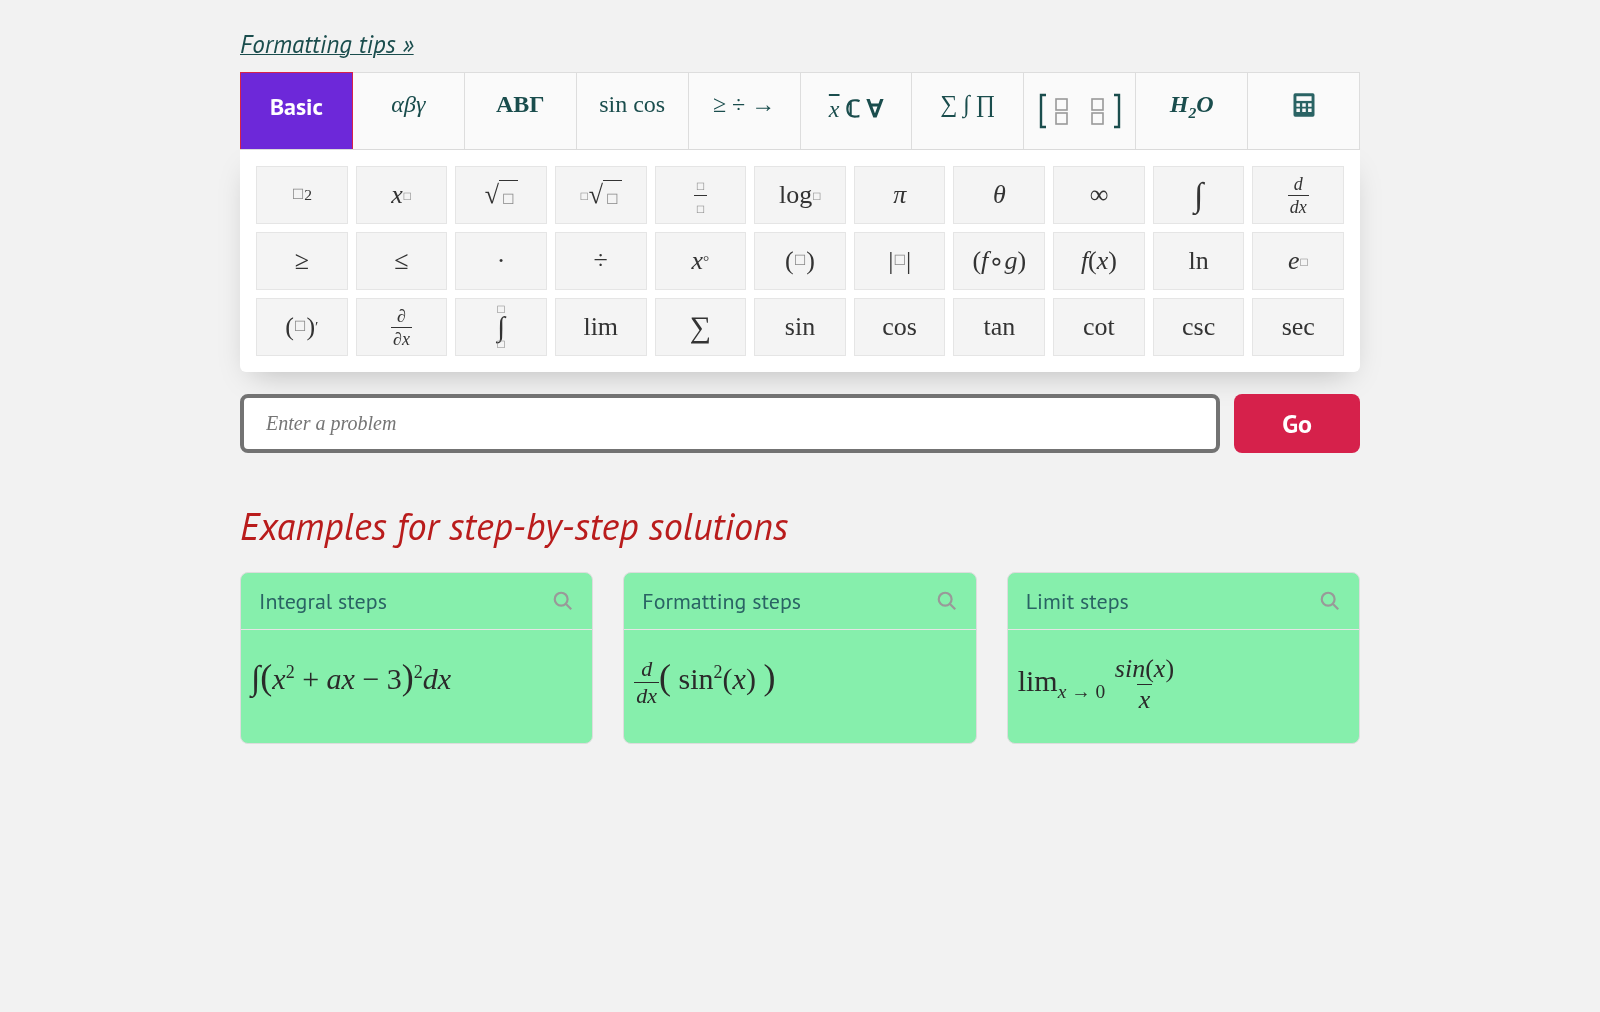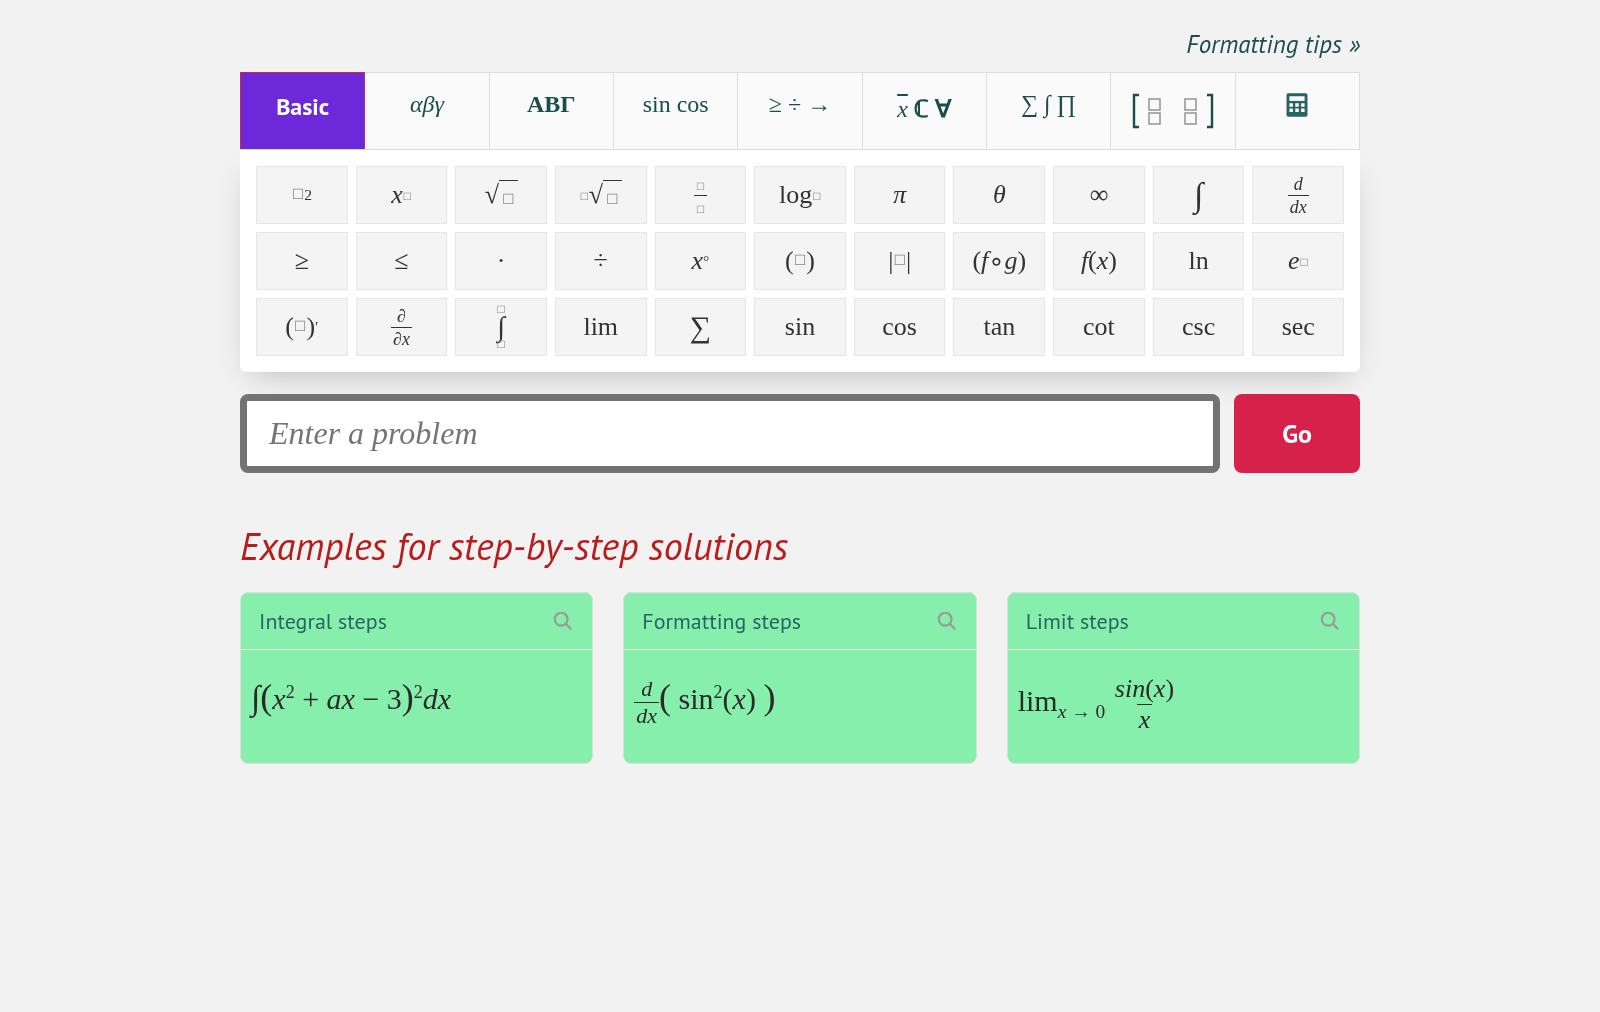--- a/index.html
+++ b/index.html
@@ -8,22 +8,23 @@
   font-family: Georgia, 'Times New Roman', serif;
   color: #1a4d4d;
   padding: 20px 0 40px 0;
 }
 .container {
   max-width: 1200px;
   margin: 0 auto;
   padding: 0 40px;
 }
 .tips-link {
-  text-align: right;
+  text-align: left;
   padding: 8px 0 12px 0;
+  text-decoration: underline;
 }
 .tips-link a {
   color: #1a4d4d;
   font-style: italic;
   font-size: 25px;
   text-decoration: none;
   font-family: 'PT Sans', 'Segoe UI', sans-serif;
 }
 .tabs {
   display: flex;
@@ -90,24 +91,24 @@
 .key sub { font-size: 0.6em; vertical-align: sub; }
 .input-row {
   display: flex;
   gap: 14px;
   margin-top: 22px;
   align-items: stretch;
 }
 .problem-input {
   flex: 1;
   background: #fff;
-  border: 7px solid #737373;
+  border: 4px solid #737373;
   border-radius: 8px;
   padding: 14px 22px;
-  font-size: 32px;
+  font-size: 20px;
   font-style: italic;
   color: #888;
   font-family: Georgia, serif;
 }
 .go-button {
   background: #d6214b;
   color: #fff;
   border: none;
   border-radius: 8px;
   padding: 0 48px;
@@ -192,20 +193,21 @@
     <div class="tab tab-matrix">
       <svg width="84" height="40" viewBox="0 0 84 40">
         <path d="M8 4 L3 4 L3 36 L8 36" fill="none" stroke="#1a4d4d" stroke-width="2.4"></path>
         <path d="M76 4 L81 4 L81 36 L76 36" fill="none" stroke="#1a4d4d" stroke-width="2.4"></path>
         <rect x="18" y="8" width="11" height="11" fill="none" stroke="#999" stroke-width="1.6"></rect>
         <rect x="54" y="8" width="11" height="11" fill="none" stroke="#999" stroke-width="1.6"></rect>
         <rect x="18" y="22" width="11" height="11" fill="none" stroke="#999" stroke-width="1.6"></rect>
         <rect x="54" y="22" width="11" height="11" fill="none" stroke="#999" stroke-width="1.6"></rect>
       </svg>
     </div>
+    <div class="tab" style="font-style:italic;font-weight:bold">H<sub style="font-size:0.65em">2</sub>O</div>
     <div class="tab">
       <svg class="calc-icon" viewBox="0 0 24 24">
         <rect x="3" y="2" width="18" height="20" rx="1.5"></rect>
         <rect x="5.5" y="4.5" width="13" height="4" fill="#fafafa"></rect>
         <rect x="5.5" y="10.5" width="3" height="3" fill="#fafafa"></rect>
         <rect x="10.5" y="10.5" width="3" height="3" fill="#fafafa"></rect>
         <rect x="15.5" y="10.5" width="3" height="3" fill="#fafafa"></rect>
         <rect x="5.5" y="15" width="3" height="3" fill="#fafafa"></rect>
         <rect x="10.5" y="15" width="3" height="3" fill="#fafafa"></rect>
         <rect x="15.5" y="15" width="3" height="3" fill="#fafafa"></rect>

